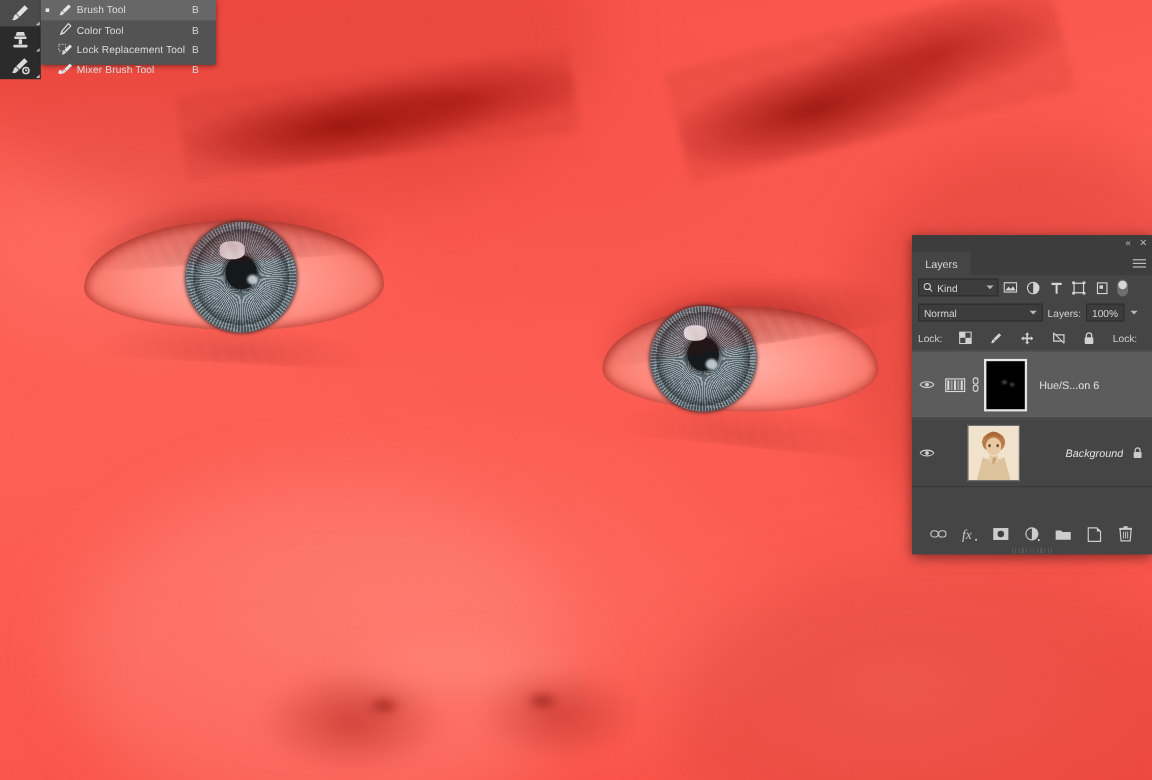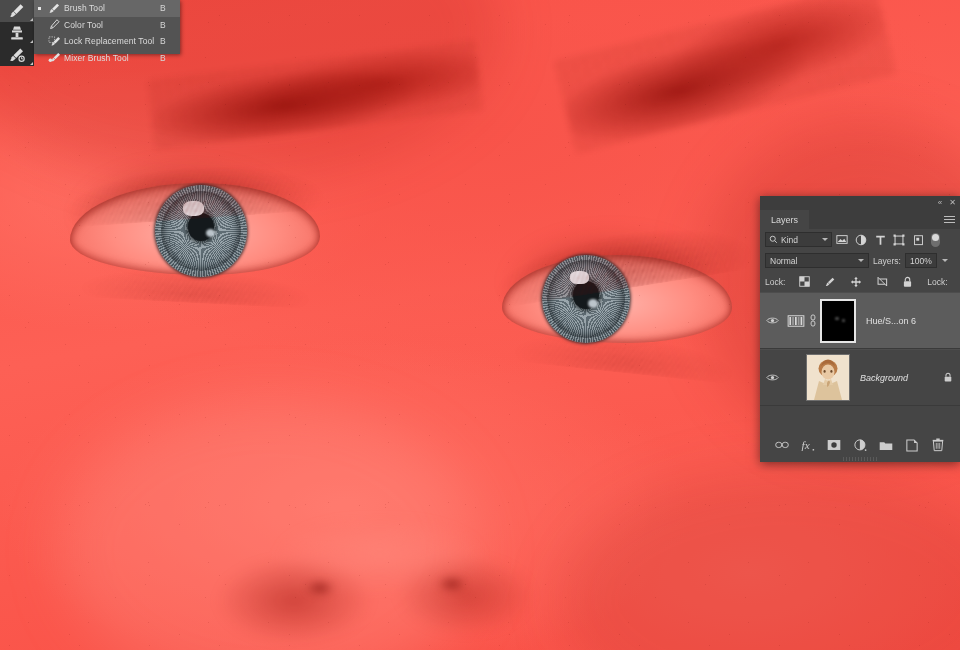--- a/index.html
+++ b/index.html
@@ -237,21 +237,21 @@
   }
   .mask-dot{position:absolute;border-radius:50%;background:#585858;filter:blur(1px);}
   .bg-thumb{
     width:44px;height:47px;border:1px solid #6e6e6e;box-sizing:border-box;margin-left:22px;
     overflow:hidden;position:relative;
     background:linear-gradient(155deg,#f3e6d4 0%,#ecdcc6 40%,#e2cfb6 100%);
   }
   .layer-name{
     flex:1;padding-left:10px;font-size:9px;color:#e0e0e0;white-space:nowrap;overflow:hidden;
   }
-  .layer-name.italic{font-style:italic;}
+  .layer-name.italic{font-style:italic;text-align:right;}
   .lock-cell{width:24px;display:flex;align-items:center;justify-content:center;}
 
   .lp-bottom{
     position:absolute;left:0;bottom:6px;width:100%;height:22px;
     display:flex;align-items:center;justify-content:center;gap:12px;background:#454545;
   }
   .bb{width:14px;height:14px;display:flex;align-items:center;justify-content:center;}
   .lp-grip{
     position:absolute;left:50%;transform:translateX(-50%);bottom:1px;
     width:34px;height:4px;

